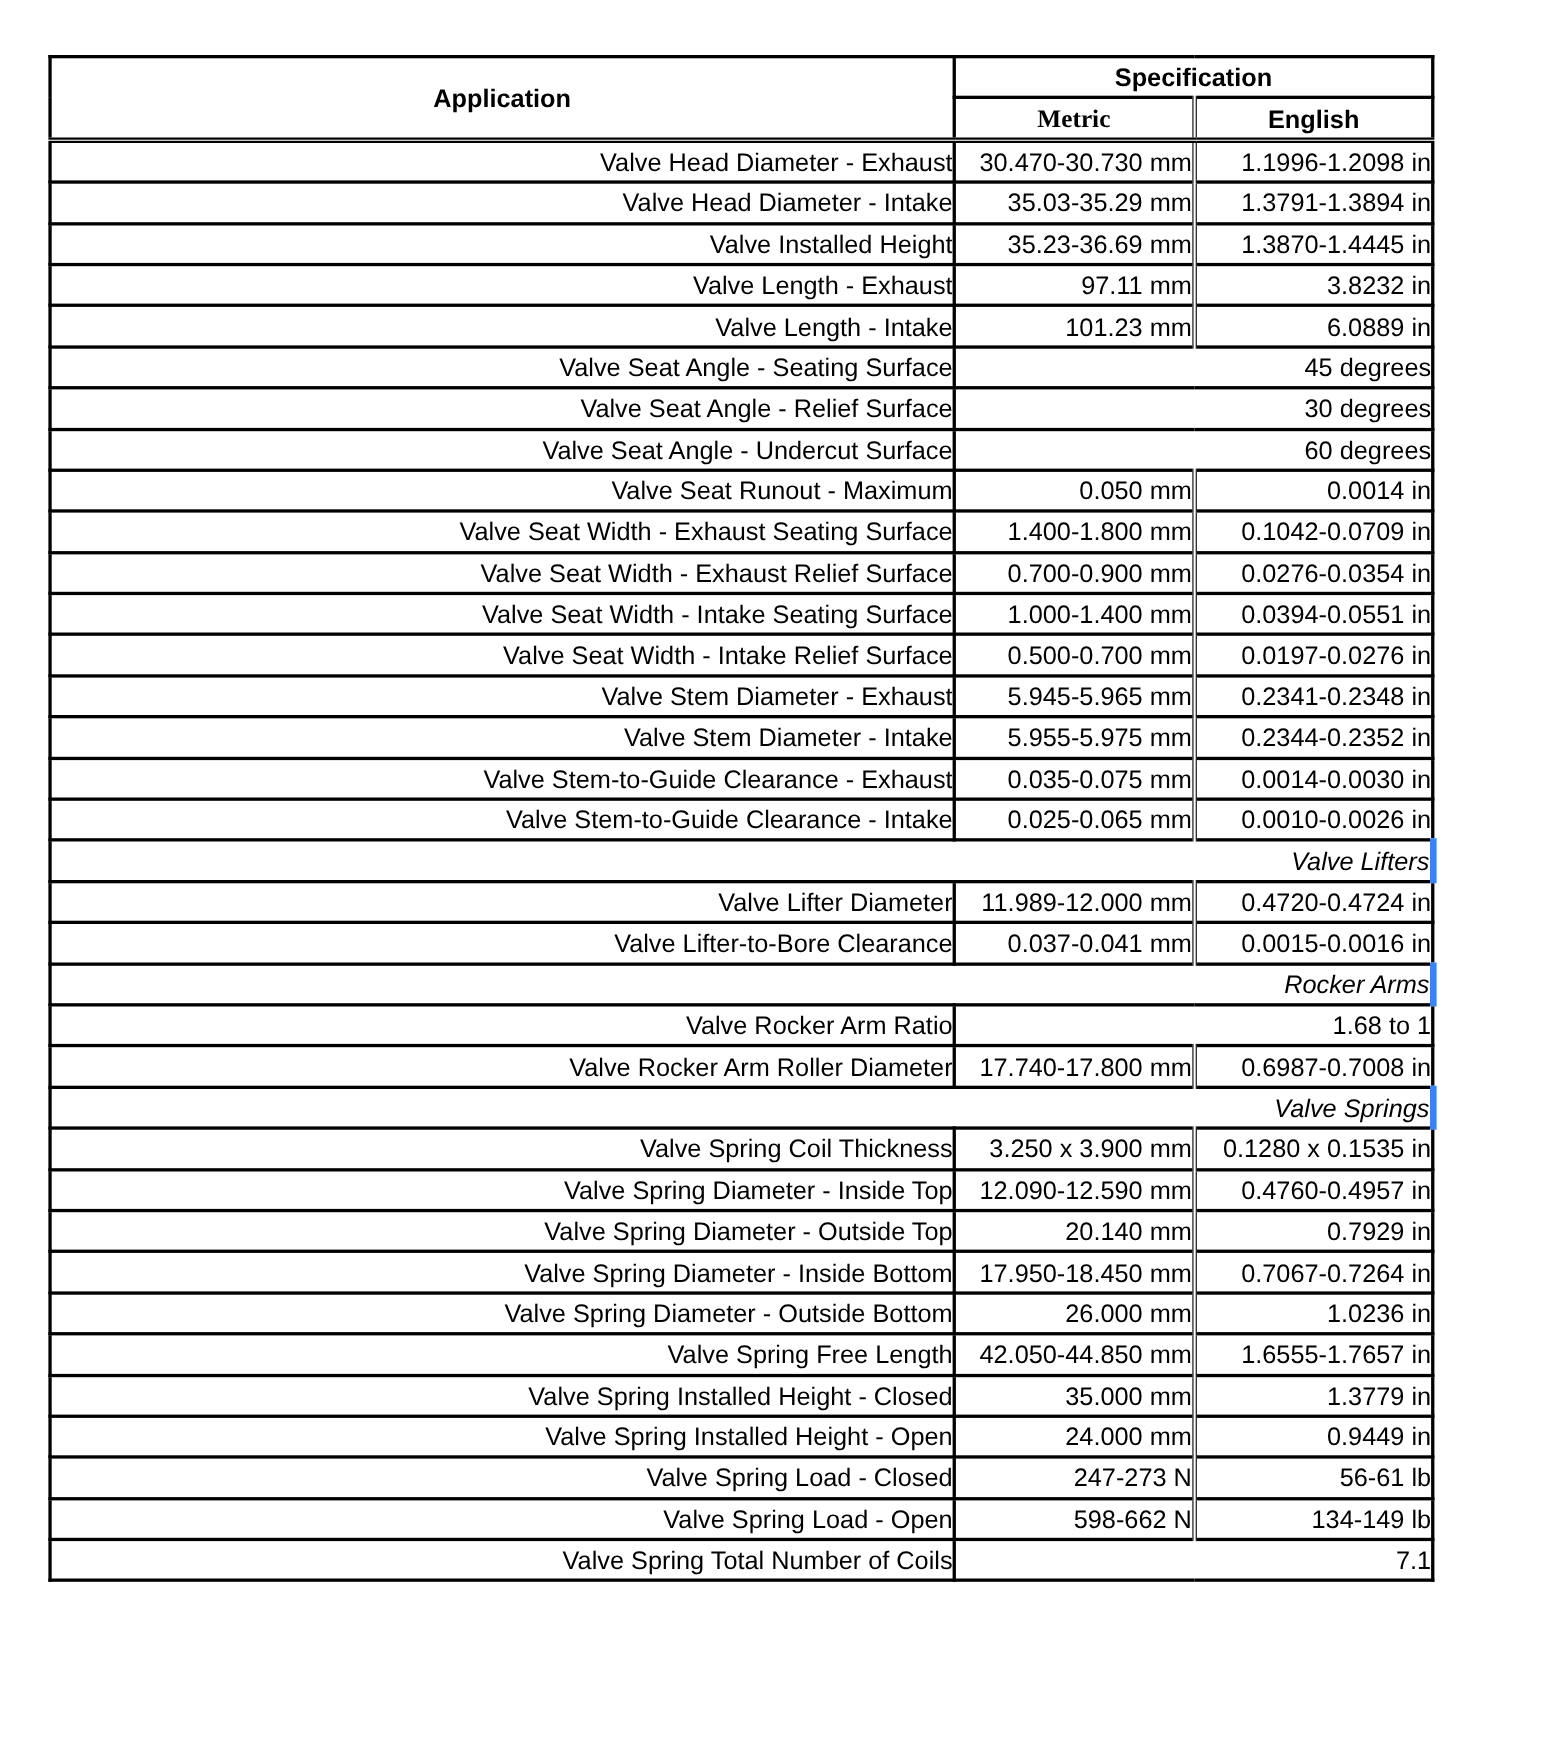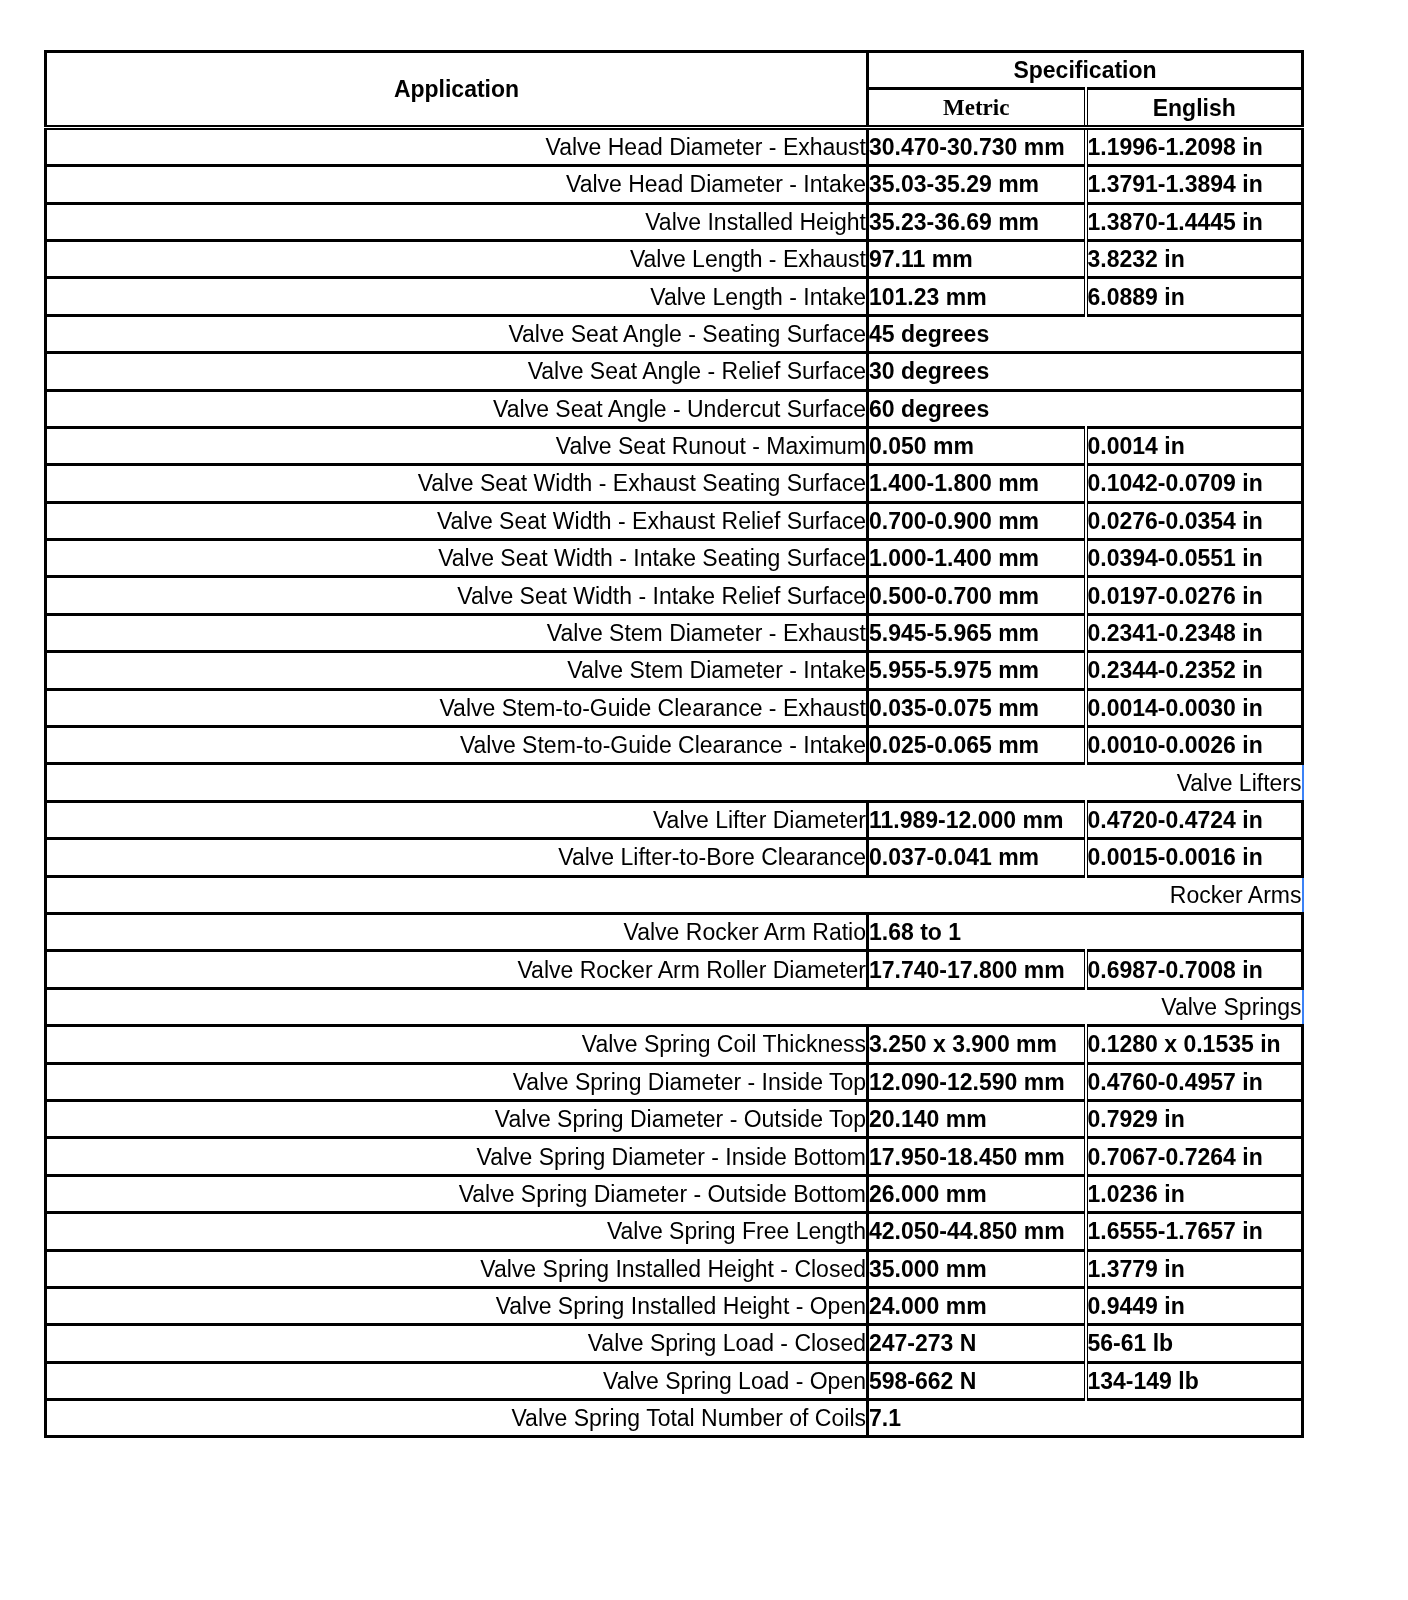--- a/index.html
+++ b/index.html
@@ -44,32 +44,32 @@
       border-bottom: 5px double #000;
     }
     .spec-table th.app-head {
       vertical-align: middle;
     }
     .spec-table td.app {
       text-align: right;
       padding-left: 103px;
     }
     .spec-table td.val {
-      text-align: left;
-      font-weight: bold;
+      text-align: right;
     }
     .spec-table td.metric {
       border-right: 4px double #000;
     }
     .spec-table th.metric-head {
       border-right: 4px double #000;
       font-family: Liberation Serif, serif;
     }
     .spec-table tr.section td.app {
-      border-right: 2px solid #3b82f6;
+      border-right: 6px solid #3b82f6;
+      font-style: italic;
     }
   </style>
 </head>
 <body>
 
 <table class="spec-table">
   <colgroup>
     <col class="c-app">
     <col class="c-met">
     <col class="c-eng">

